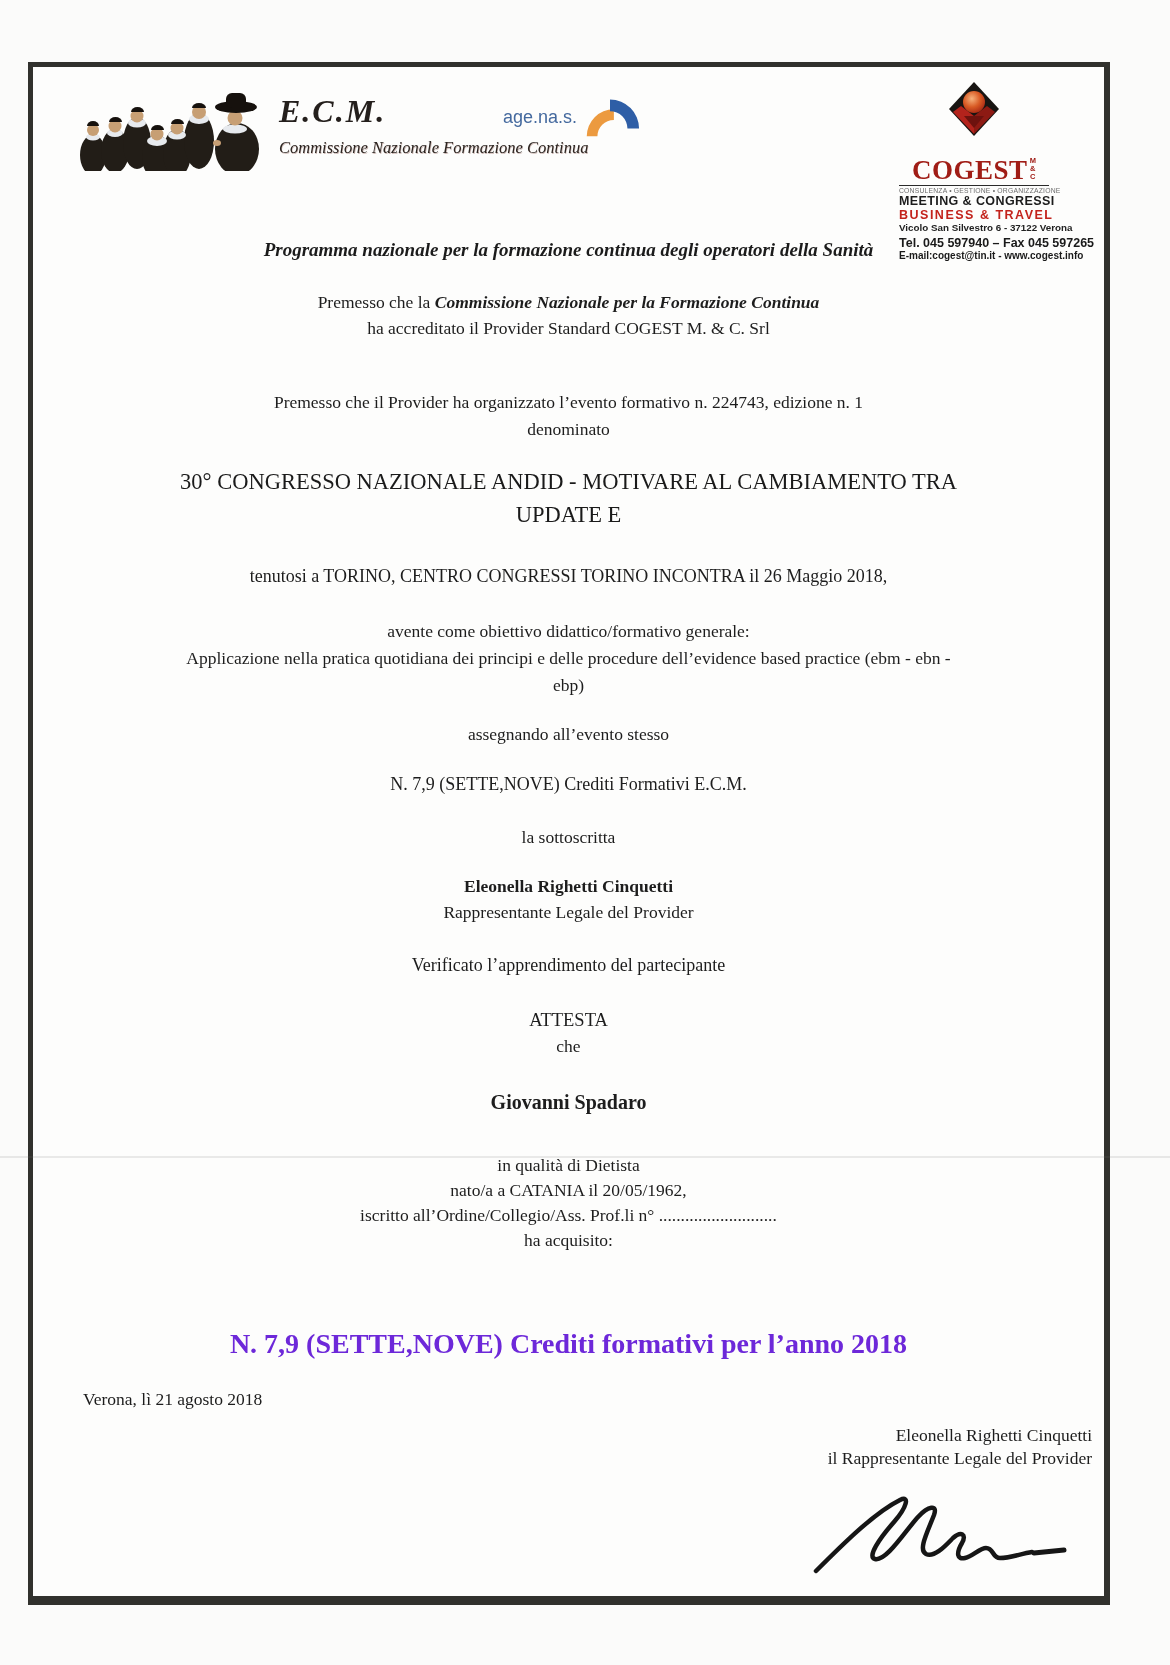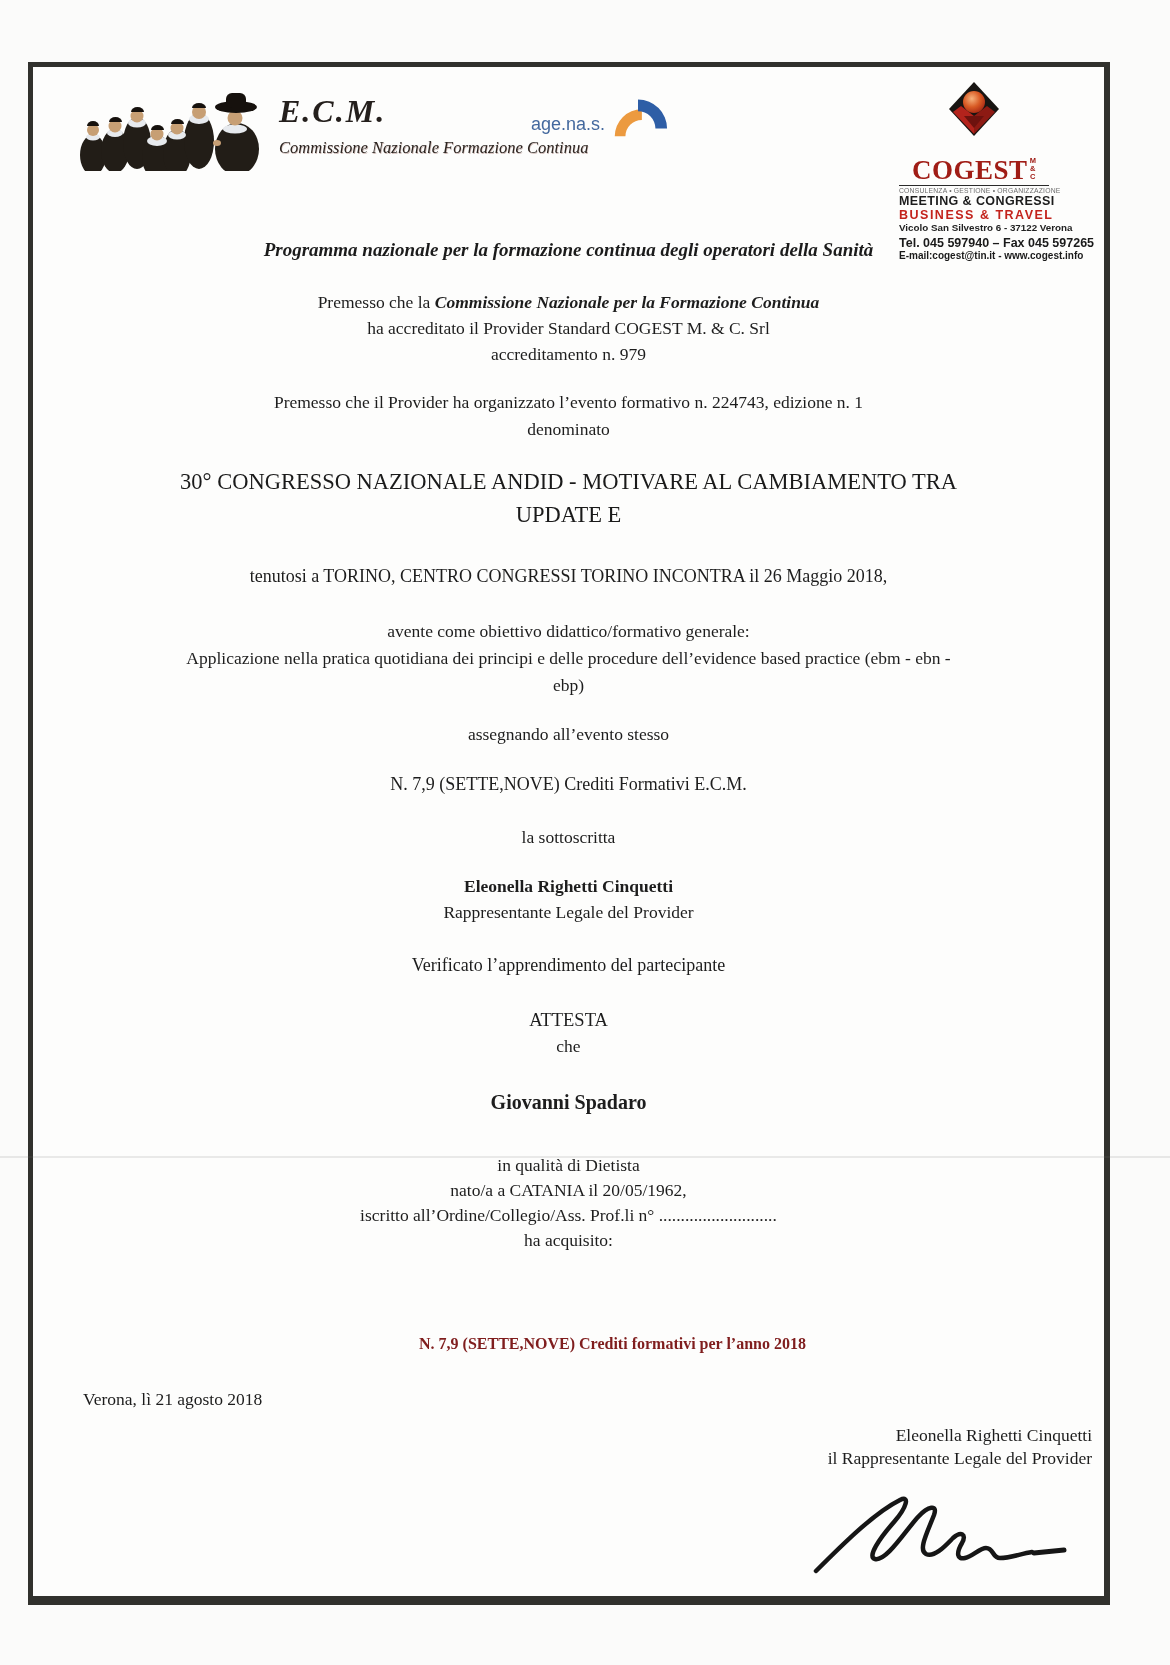--- a/index.html
+++ b/index.html
@@ -15,21 +15,21 @@
   }
   .crease {
     position:absolute; left:0; top:1156px; width:1170px; height:2px;
     background:rgba(110,110,110,0.14); z-index:5;
   }
   
   .painting { position:absolute; left:46px; top:18px; }
   .ecm-block { position:absolute; left:246px; top:26px; }
   .ecm-title { font-size:32px; font-weight:bold; font-style:italic; color:#241f1c; letter-spacing:2px; }
   .ecm-sub { font-size:16.5px; font-style:italic; color:#2b2420; margin-top:8px; text-shadow:0.6px 0.6px 0 rgba(120,60,50,0.35); }
-  .agenas { position:absolute; left:498px; top:24px; display:flex; align-items:center; }
+  .agenas { position:absolute; left:470px; top:24px; display:flex; align-items:flex-start; }
   .agenas-text { font-family:"Liberation Sans", sans-serif; font-size:18px; color:#44699e; margin-top:16px; }
   .agenas-swoosh { margin-left:2px; }
   .cogest { position:absolute; left:866px; top:14px; width:150px; text-align:center; font-family:"Liberation Sans", sans-serif; }
   .cogest-diamond { display:block; margin:0 auto 2px auto; }
   .cogest-name-row { display:flex; justify-content:center; align-items:flex-start;margin-top:20px; }
   .cogest-name { font-family:"Liberation Serif", serif; font-size:27px; font-weight:bold; color:#a01d16; letter-spacing:0.5px; line-height:26px; }
   .cogest-mc { display:flex; flex-direction:column; margin-left:2px; }
   .cogest-mc span { font-size:7.5px; font-weight:bold; color:#a01d16; line-height:8px; }
   .cogest-tagline { border-top:1.5px solid #2a2a2a; margin-top:2px; padding-top:1px; font-size:6.8px; color:#6d6d6d; letter-spacing:0.2px; white-space:nowrap; }
   .cogest-l1 { font-size:12.5px; font-weight:bold; color:#1c1c1c; letter-spacing:0.4px; white-space:nowrap; }
@@ -42,21 +42,21 @@
   .b { font-weight:bold; }
   .bi { font-weight:bold; font-style:italic; }
   .program-title { font-size:19px; font-weight:bold; font-style:italic; color:#1b1b1b; }
   .event-title { font-size:22.5px; font-weight:normal; line-height:33px; color:#1a1a1a; }
   .venue { font-size:18px; }
   .obj { line-height:27px; }
   .credits { font-size:18px; }
   .attesta { font-size:18.5px; font-weight:normal; }
   .participant { font-size:20px; font-weight:bold; }
   .details { line-height:25px; }
-  .final-credits { font-size:16px; font-weight:bold; color:#7f1d1d;padding-left:44px; }
+  .final-credits { font-size:28px; font-weight:bold; color:#6d28d9; }
   .place-date { position:absolute; left:50px; top:1322px; font-size:17.5px; }
   .signatory { position:absolute; right:12px; top:1357px; text-align:right; font-size:17.5px; line-height:23px; }
   .signature { position:absolute; left:775px; top:1424px; }
 </style>
 </head>
 <body>
 
 <div class="page">
   <div class="crease"></div>
 
@@ -151,21 +151,20 @@
       <div class="cogest-addr">Vicolo San Silvestro 6 - 37122 Verona</div>
       <div class="cogest-tel">Tel. 045 597940 – Fax 045 597265</div>
       <div class="cogest-mail">E-mail:cogest@tin.it - www.cogest.info</div>
     </div>
 
     <div class="tline program-title" style="top:170px">Programma nazionale per la formazione continua degli operatori della Sanità</div>
 
     <div class="tline" style="top:222px">
       <div><span>Premesso che la </span><span class="bi">Commissione Nazionale per la Formazione Continua</span></div>
       <div>ha accreditato il Provider Standard COGEST M. &amp; C. Srl</div>
-      <div>accreditamento n. 979</div>
     </div>
 
     <div class="tline" style="top:322px; line-height:27px">
       <div>Premesso che il Provider ha organizzato l’evento formativo n. 224743, edizione n. 1</div>
       <div>denominato</div>
     </div>
 
     <div class="tline event-title" style="top:398px">
       <div>30° CONGRESSO NAZIONALE ANDID - MOTIVARE AL CAMBIAMENTO TRA</div>
       <div>UPDATE E</div>

